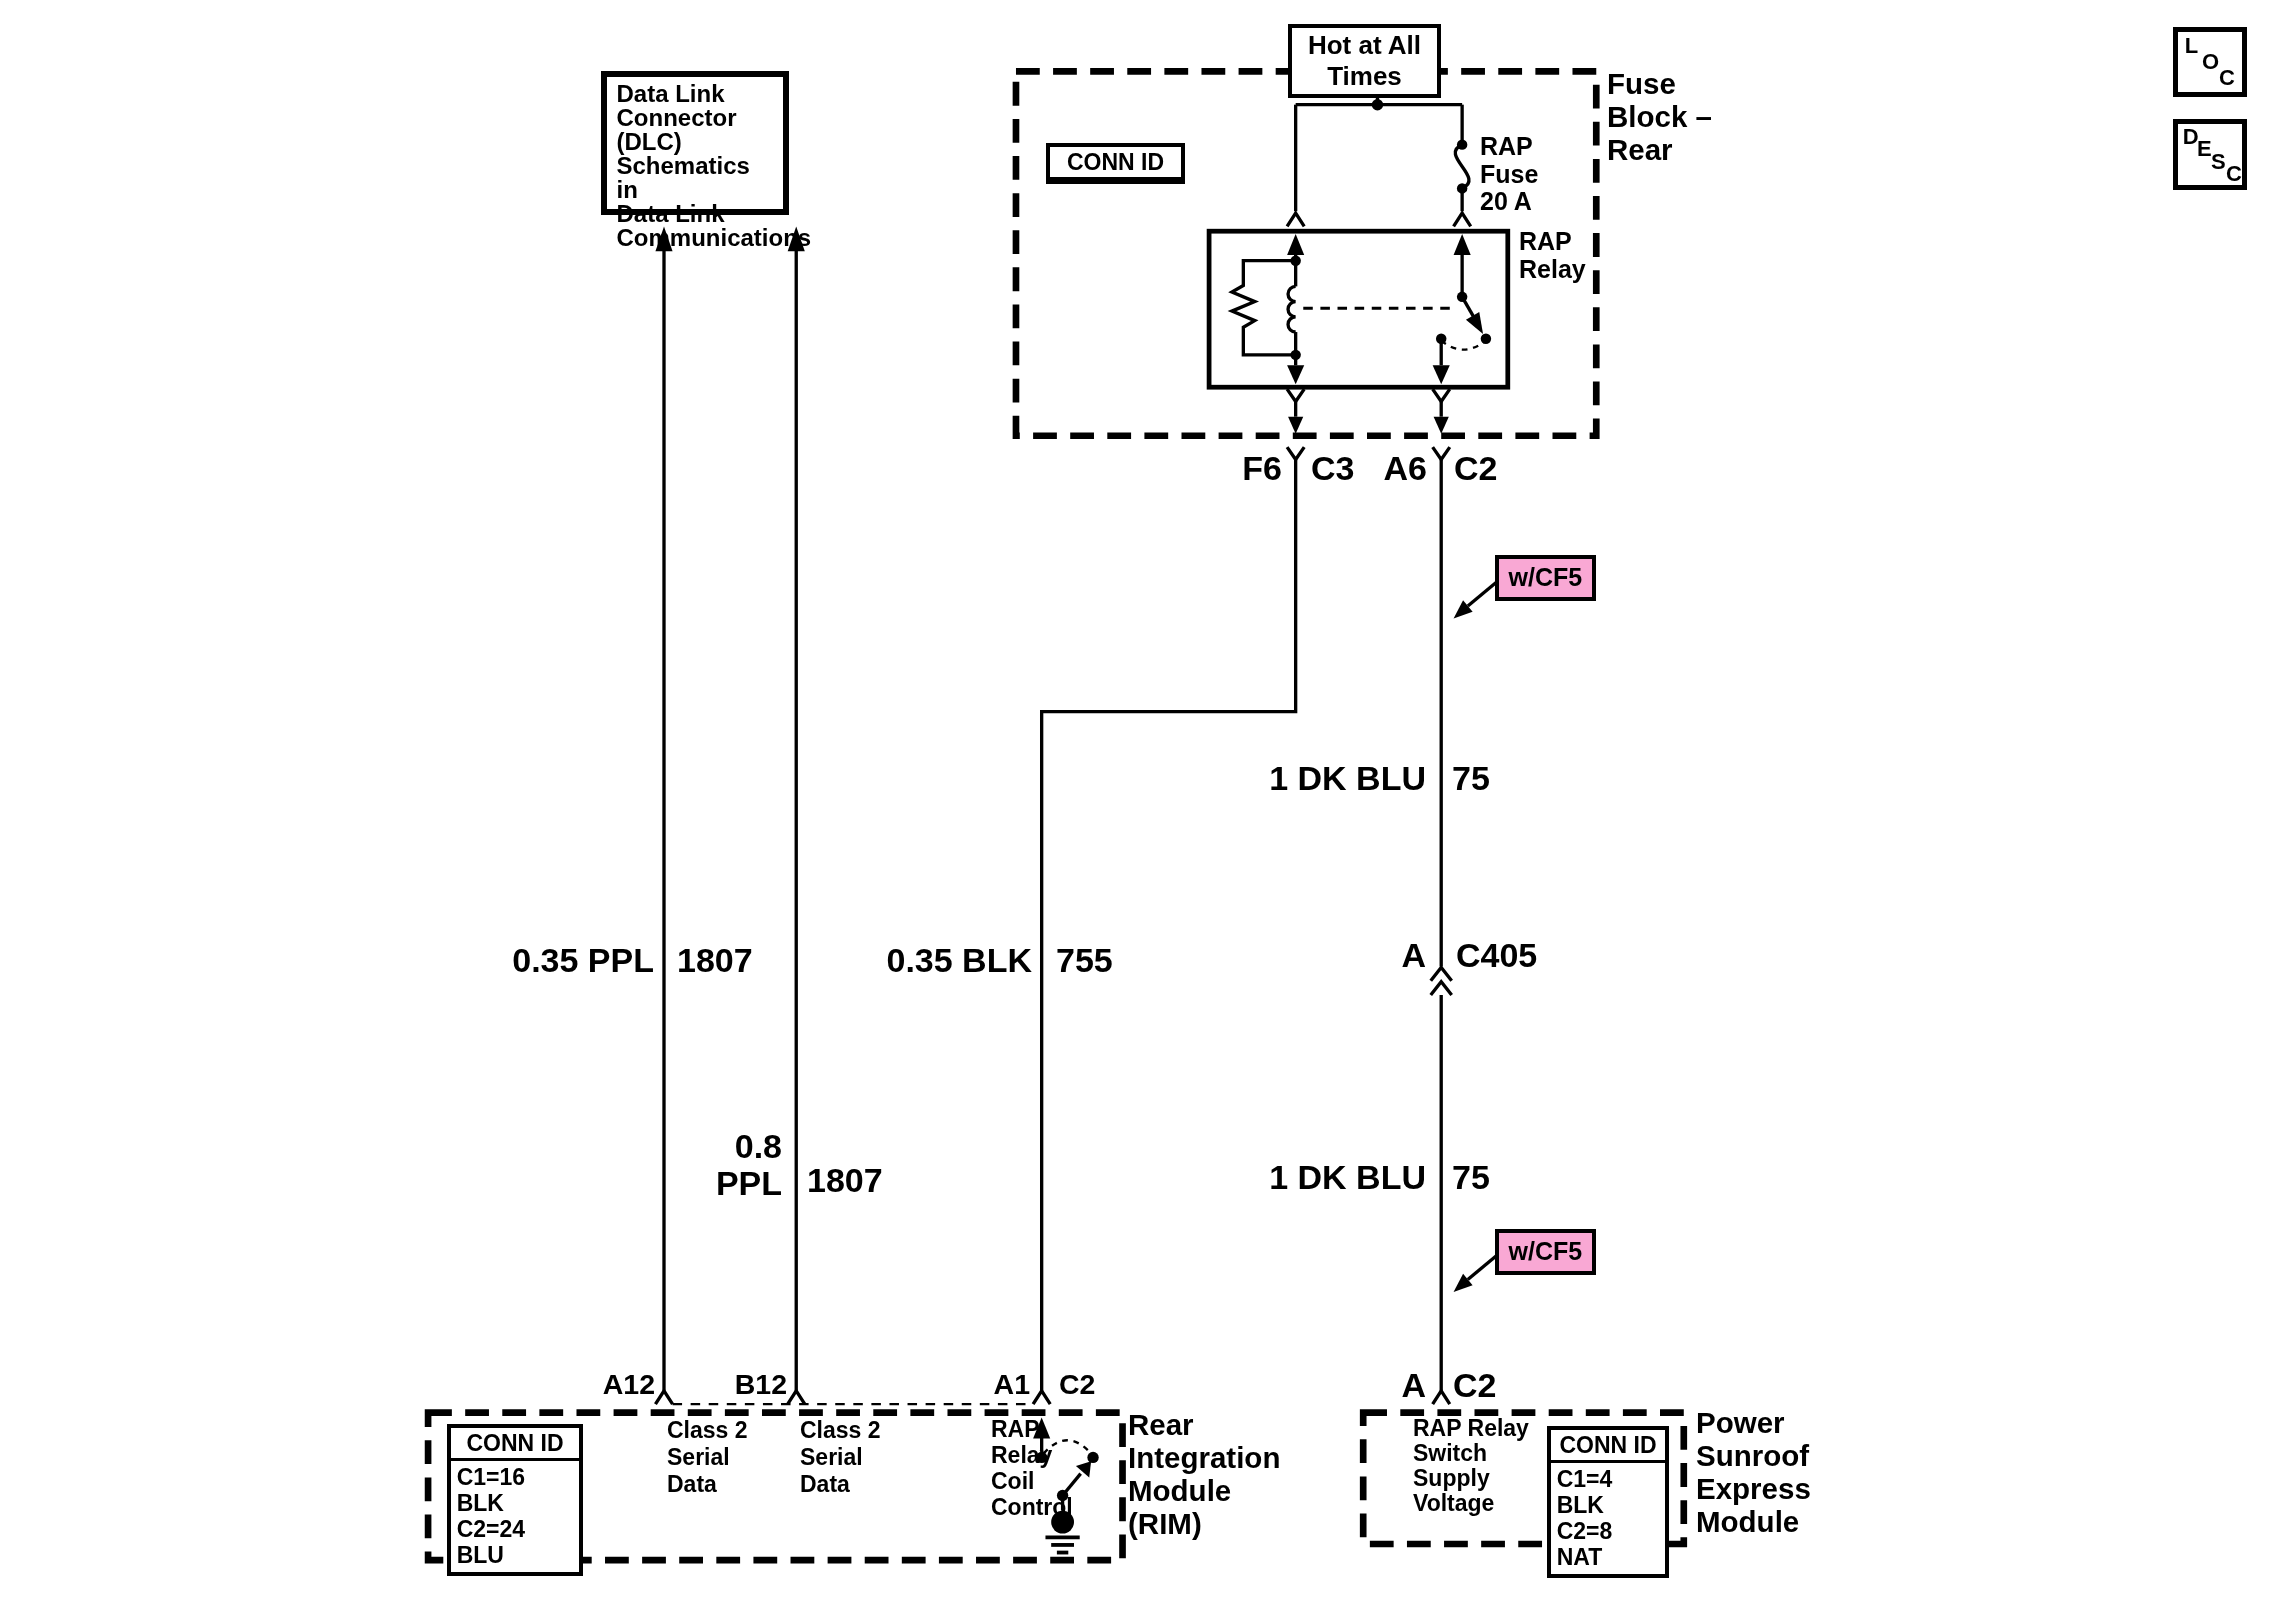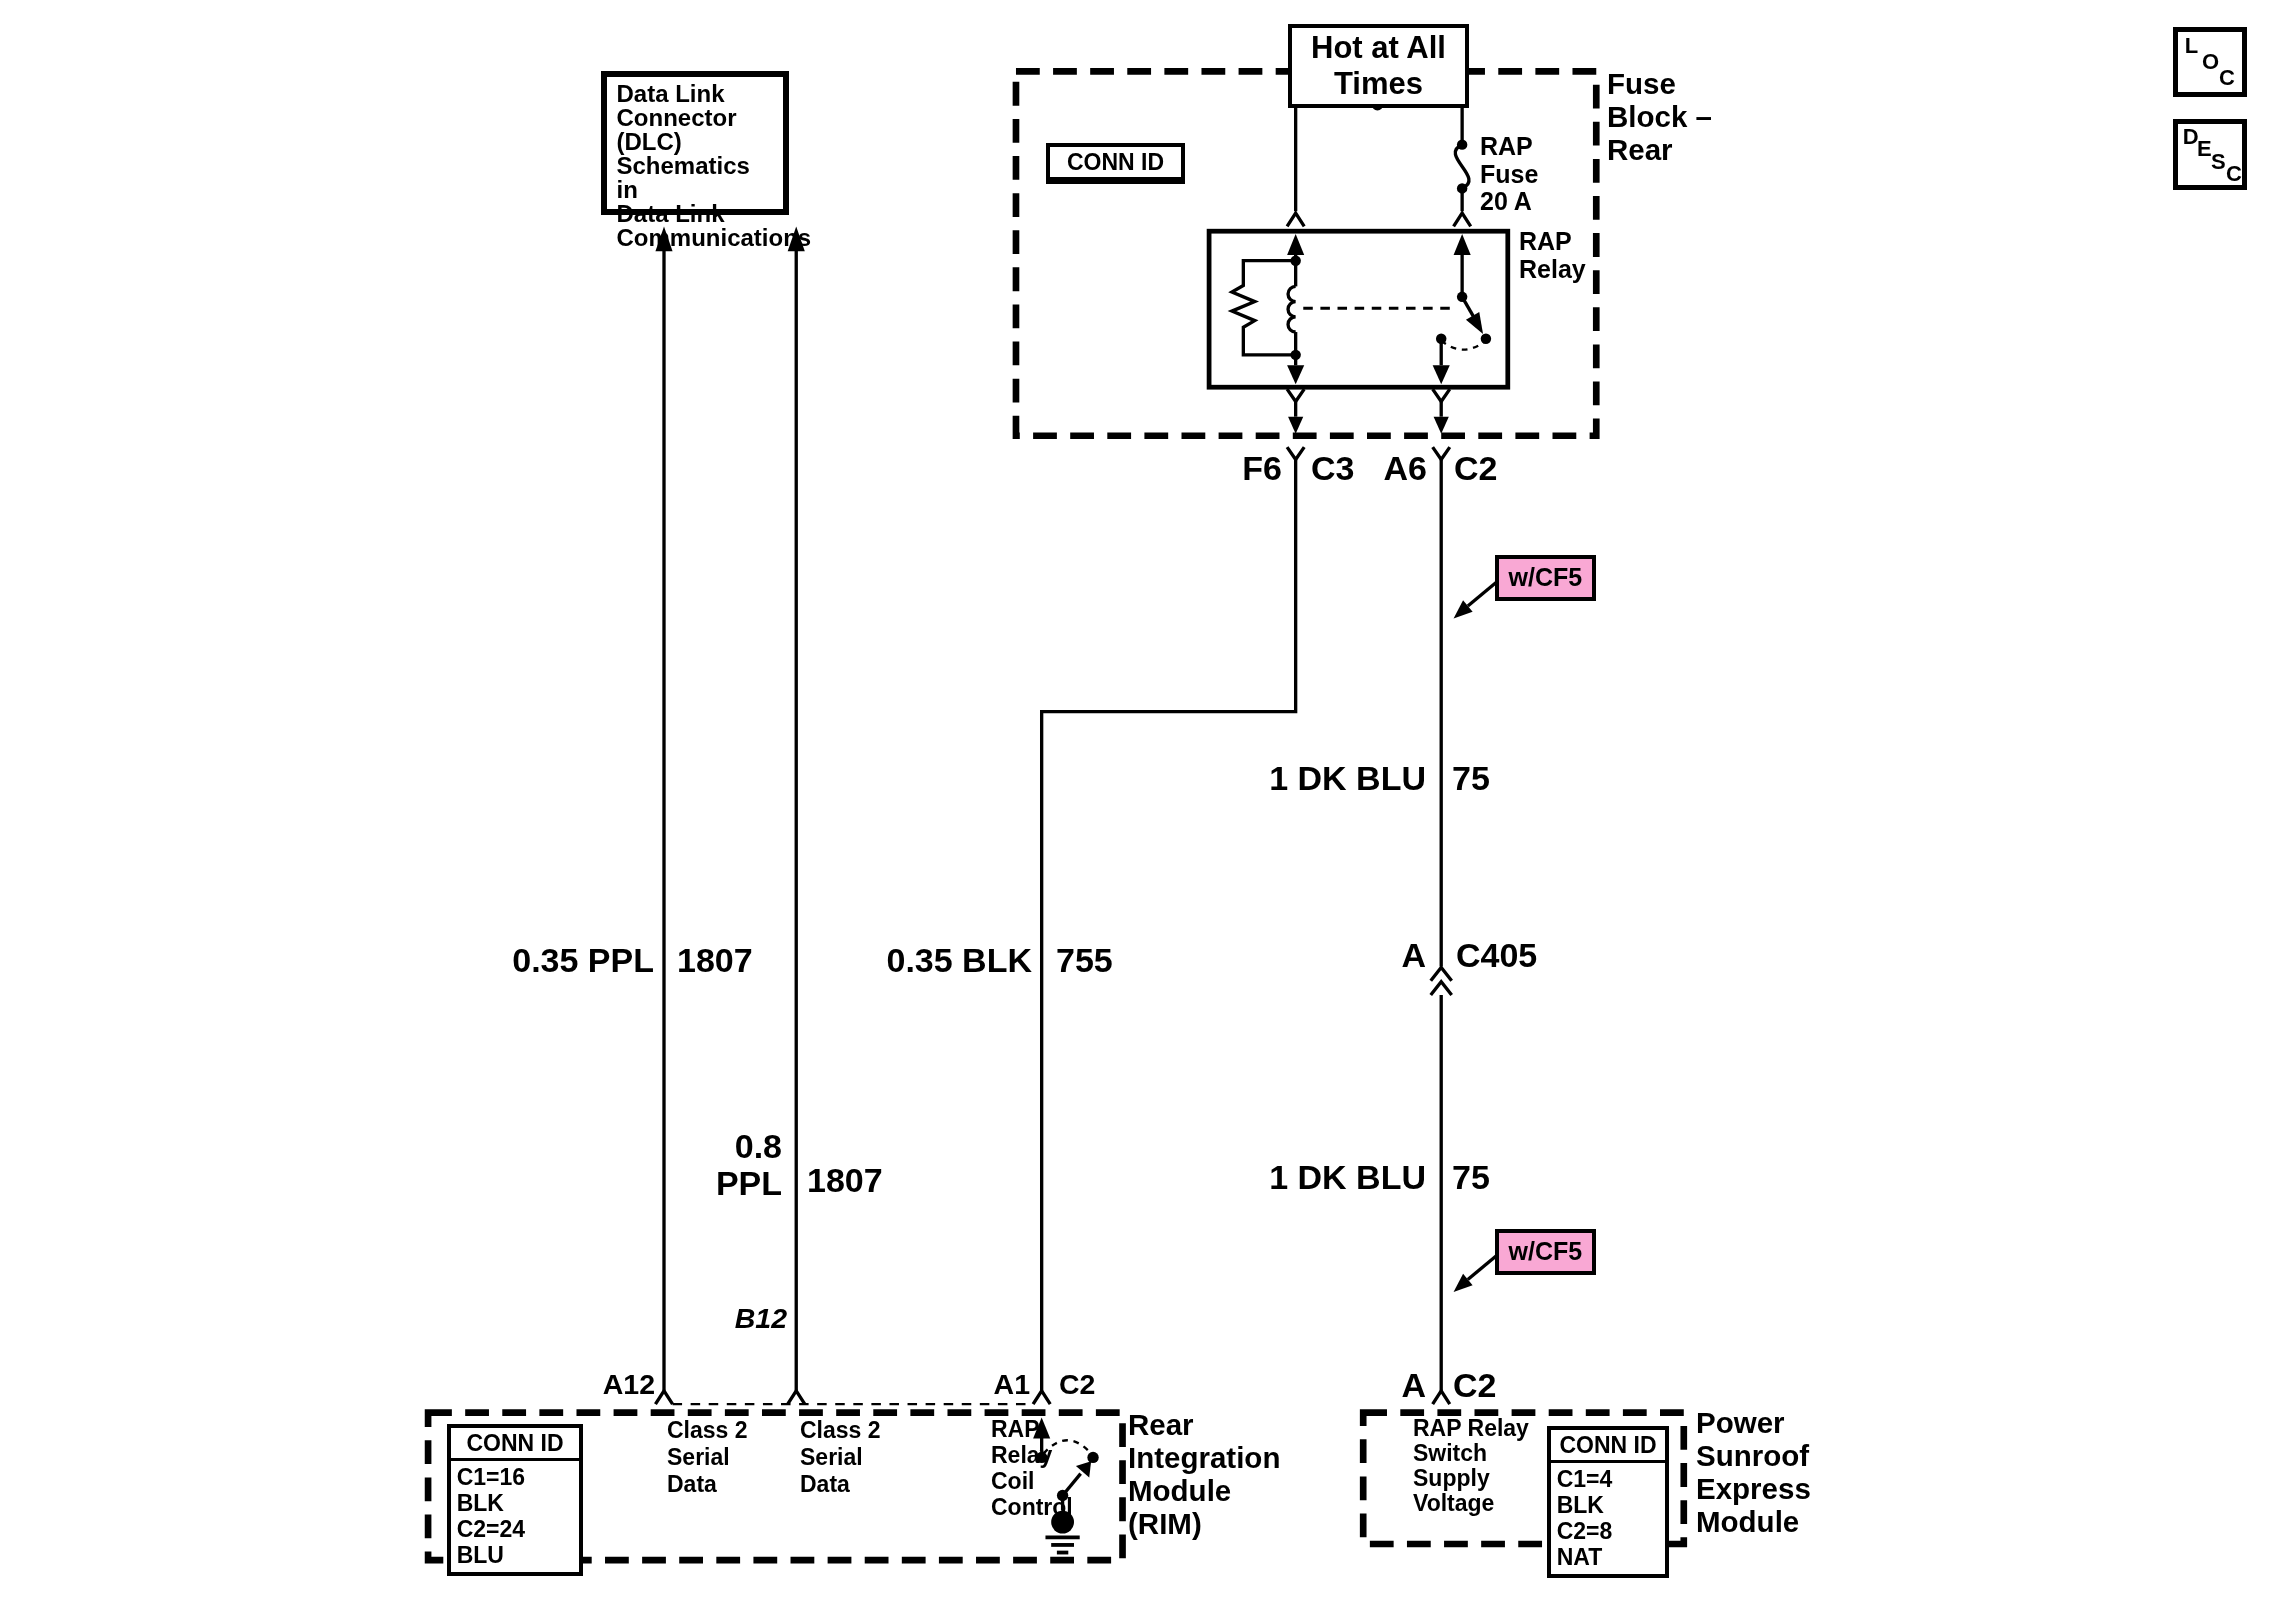--- a/index.html
+++ b/index.html
@@ -150,21 +150,21 @@
   </svg>
 
   <div class="solidbox" style="left:601px;top:71px;width:188px;height:144px;padding:4.8px 9.5px;font-size:24px;line-height:24px;">
     <div>Data Link</div>
     <div>Connector (DLC)</div>
     <div>Schematics in</div>
     <div>Data Link</div>
     <div>Communications</div>
   </div>
 
-  <div class="thinbox" style="left:1288px;top:24px;width:181px;padding:1.9px 0;text-align:center;font-size:31px;">
+  <div class="thinbox" style="left:1288px;top:24px;width:153px;padding:1.9px 0;text-align:center;font-size:26px;">
     <span>Hot at All Times</span>
   </div>
 
   <div class="abs t32" style="left:1607px;top:67px;">
     <div>Fuse</div>
     <div>Block –</div>
     <div>Rear</div>
   </div>
 
   <div class="connid" style="left:1046px;top:143px;width:139px;">
@@ -209,21 +209,21 @@
   <div class="abs t36 rt" style="left:1255px;top:761px;width:171px;">1 DK BLU</div>
   <div class="abs t36" style="left:1452px;top:761px;">75</div>
 
   <div class="abs t36 rt" style="left:1255px;top:1160px;width:171px;">1 DK BLU</div>
   <div class="abs t36" style="left:1452px;top:1160px;">75</div>
 
   <div class="abs t36 rt" style="left:1367px;top:938px;width:59px;">A</div>
   <div class="abs t36" style="left:1456px;top:938px;">C405</div>
 
   <div class="abs t30 rt" style="left:588px;top:1370px;width:67px;">A12</div>
-  <div class="abs t30 rt" style="left:720px;top:1304px;width:67px;font-style:italic;">B12</div>
+  <div class="abs t30 rt" style="left:720px;top:1370px;width:67px;">B12</div>
   <div class="abs t30 rt" style="left:963px;top:1370px;width:67px;">A1</div>
   <div class="abs t30" style="left:1059px;top:1370px;">C2</div>
 
   <div class="connid" style="left:447px;top:1424px;width:136px;">
     <div class="cid-title">CONN ID</div>
     <div class="cid-rows">
       <div>C1=16 BLK</div>
       <div>C2=24 BLU</div>
     </div>
   </div>

